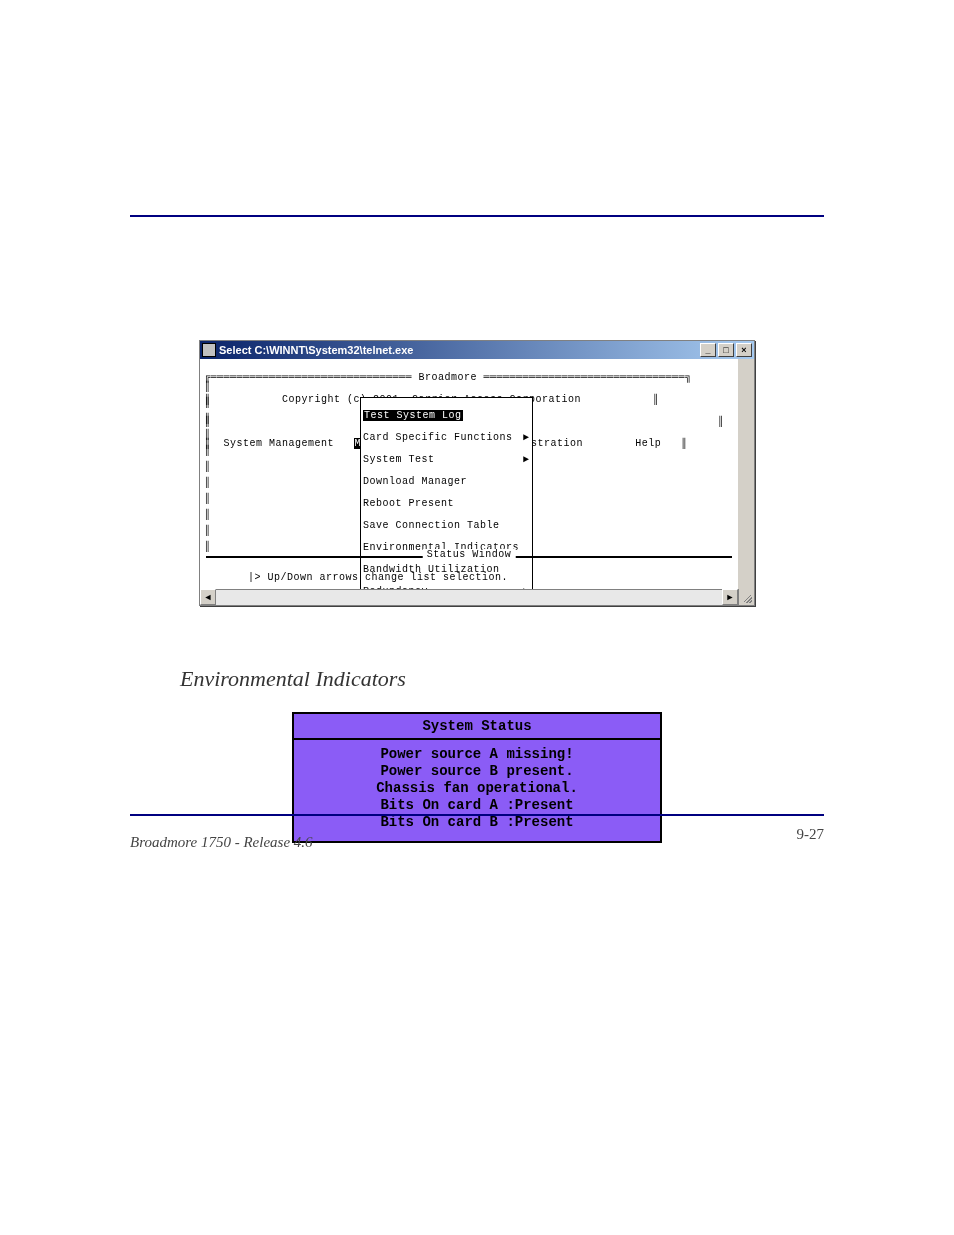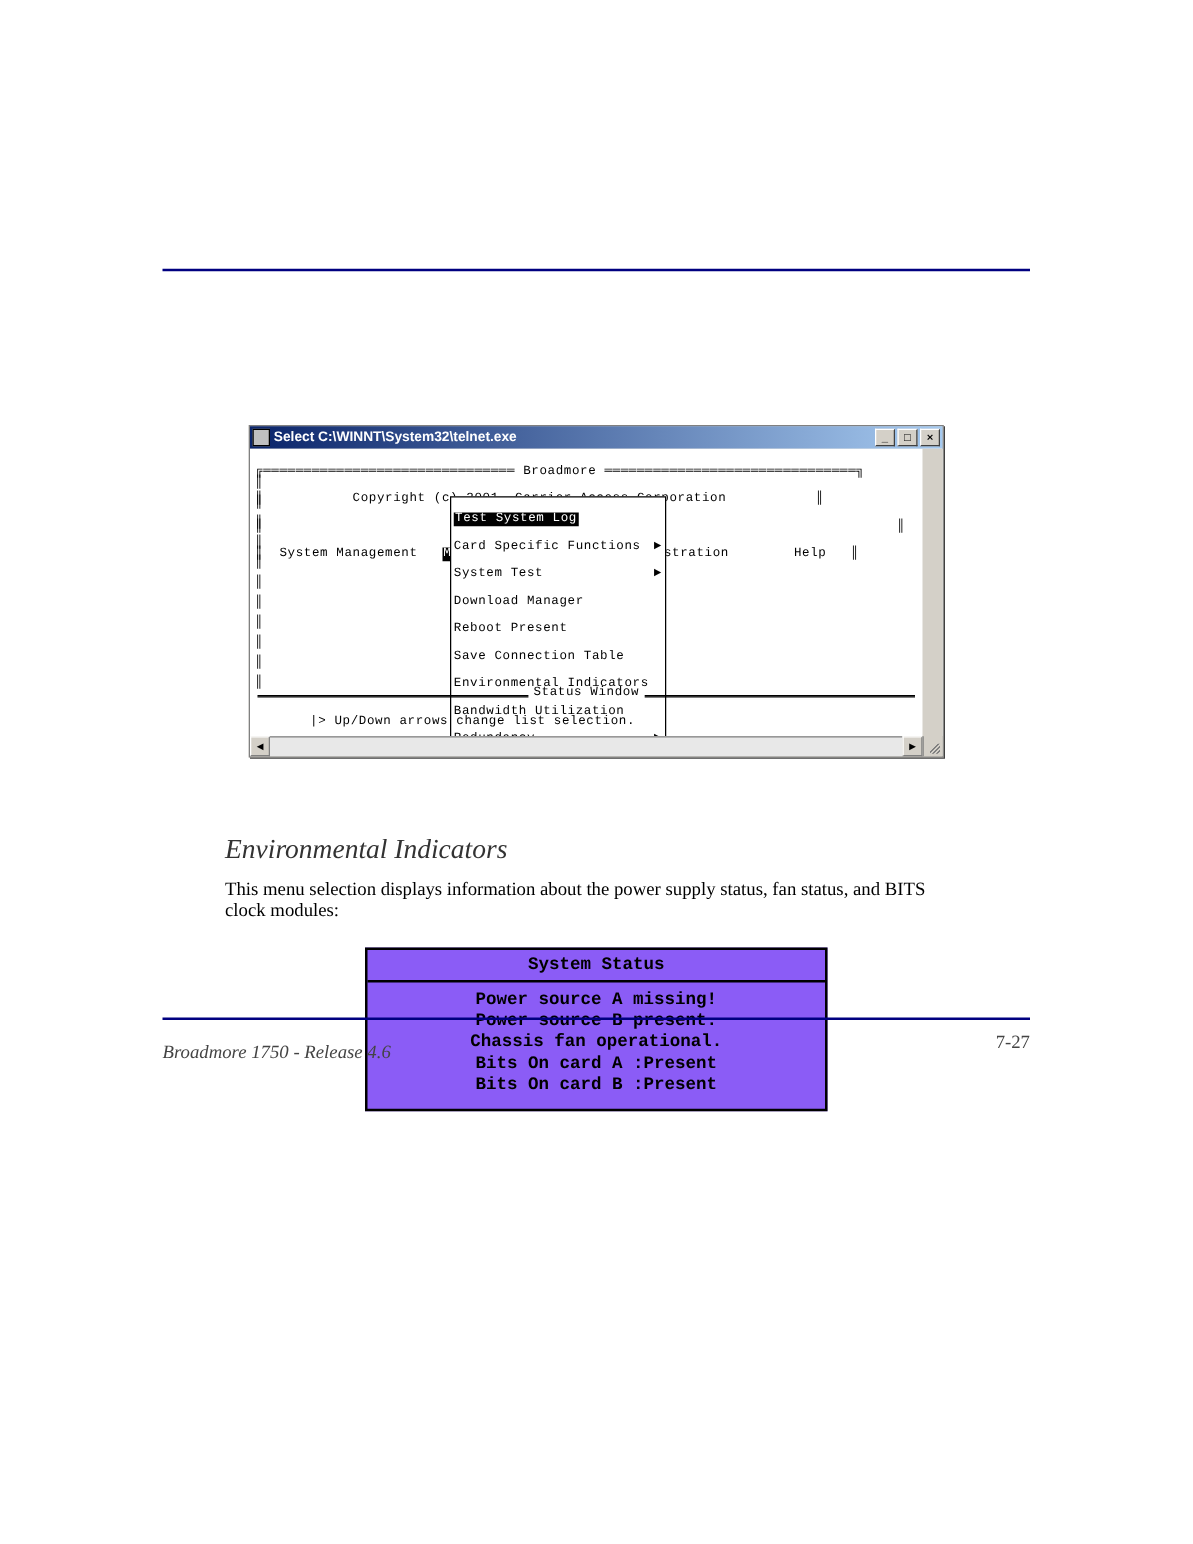--- a/index.html
+++ b/index.html
@@ -325,31 +325,30 @@
           <div class="arrow left">◄</div>
           <div class="track"></div>
           <div class="arrow right">►</div>
           <div class="grip"></div>
         </div>
       </div>
     </div>
 
     <div class="subsection">
       <h3>Environmental Indicators</h3>
-      <p>This menu selection displays information about the power supply status, fan status, and BITS clock modules:</p>
 
       <div class="status-box">
         <div class="status-title">System Status</div>
         <div class="status-body"><span>Power source A missing!</span>
 <span>Power source B present.</span>
 <span>Chassis fan operational.</span>
 <span>Bits On card A :Present</span>
 <span>Bits On card B :Present</span></div>
       </div>
     </div>
 
   </div>
 
   <div class="footer-rule"></div>
   <div class="footer-left">Broadmore 1750 - Release 4.6</div>
-  <div class="footer-right">7-27</div>
+  <div class="footer-right">9-27</div>
 
 </div>
 
 </body></html>

